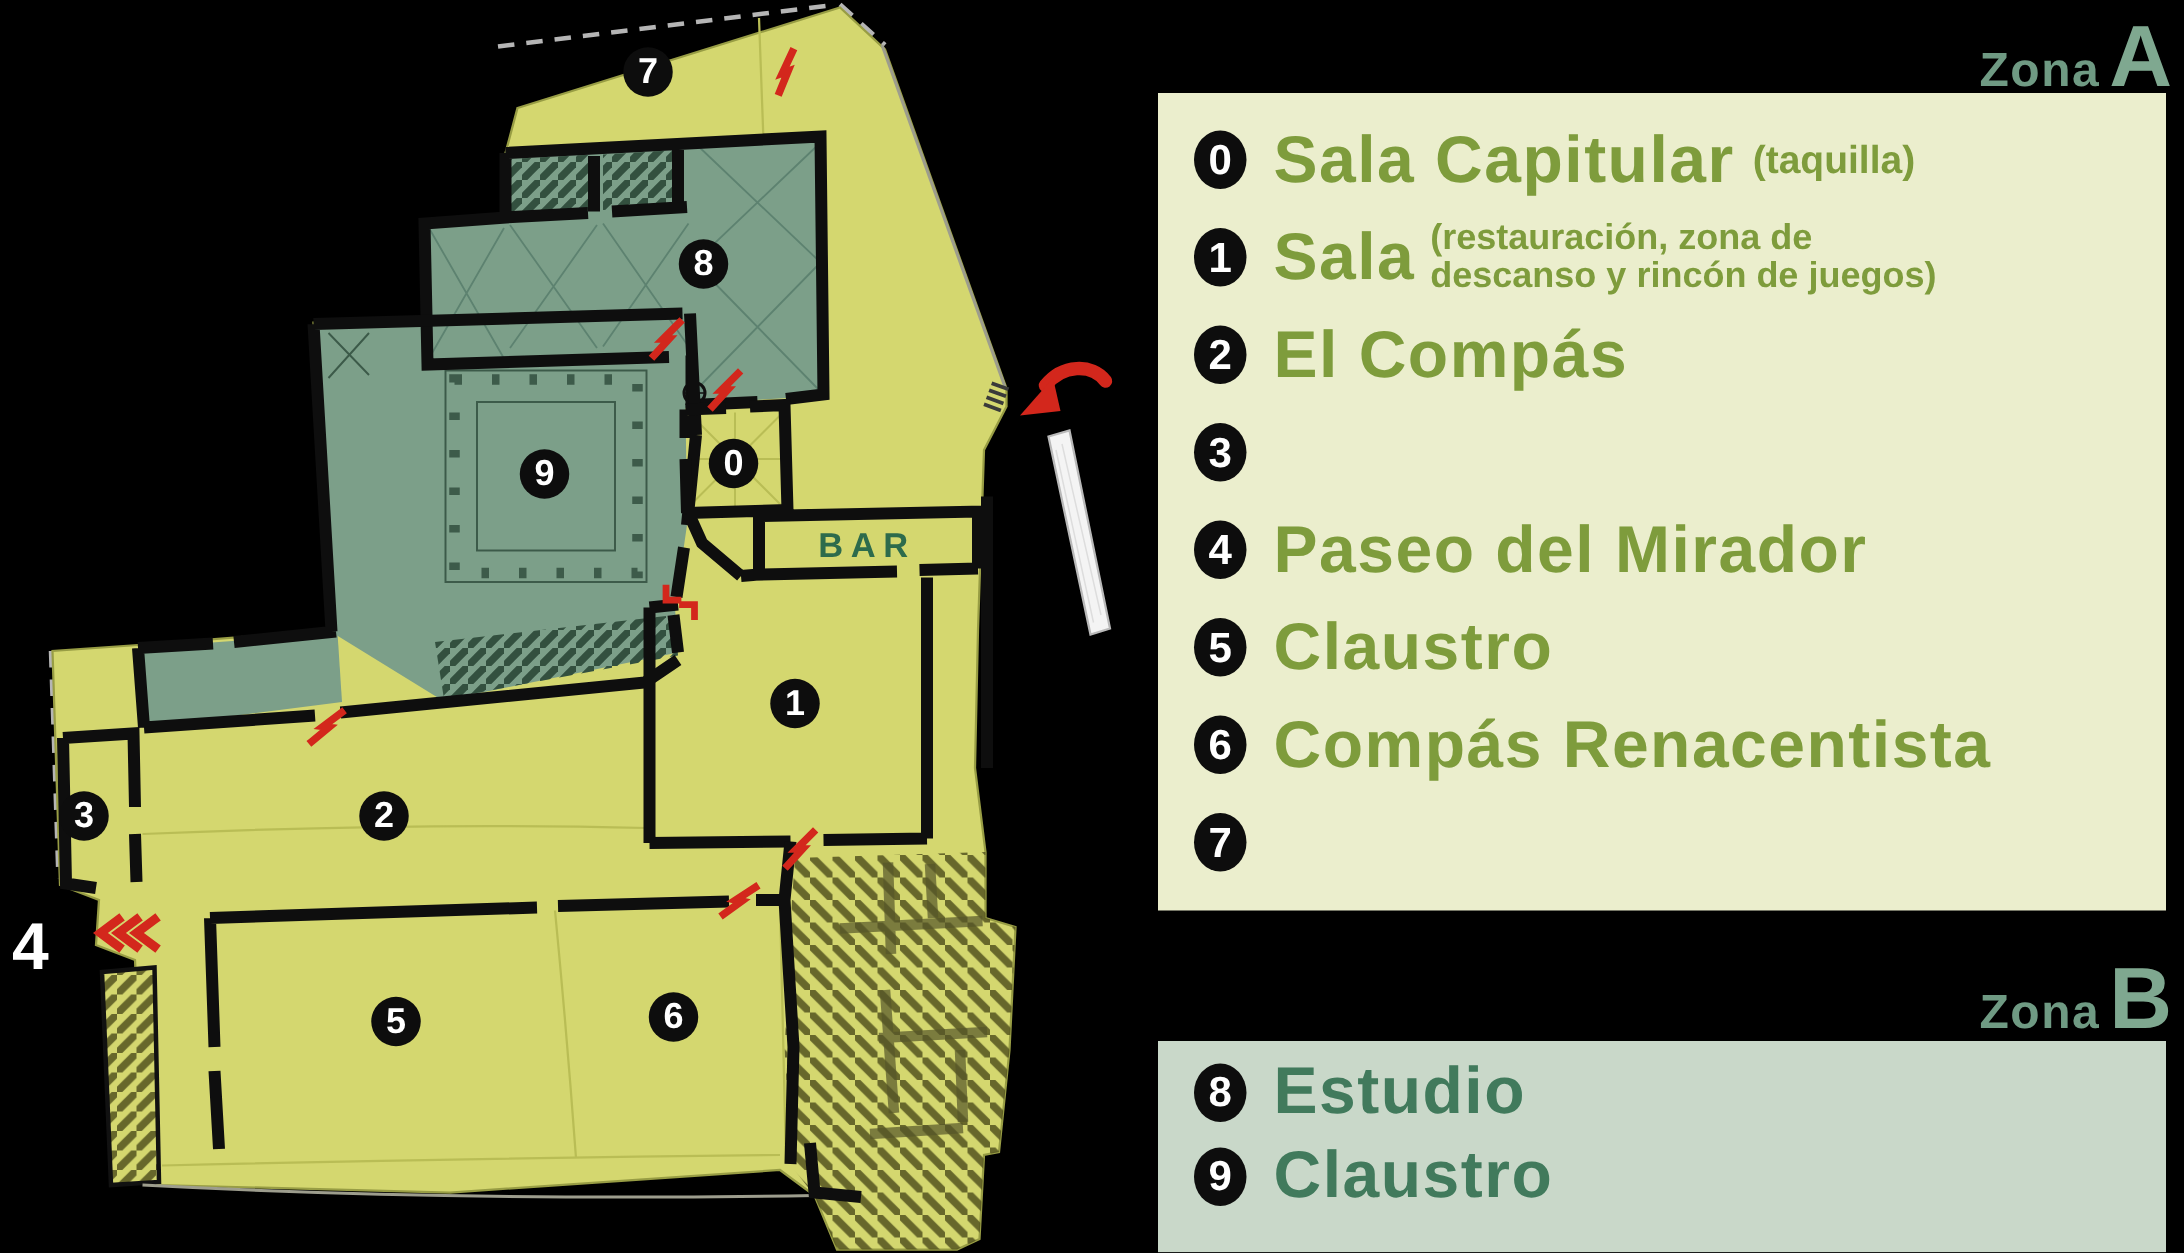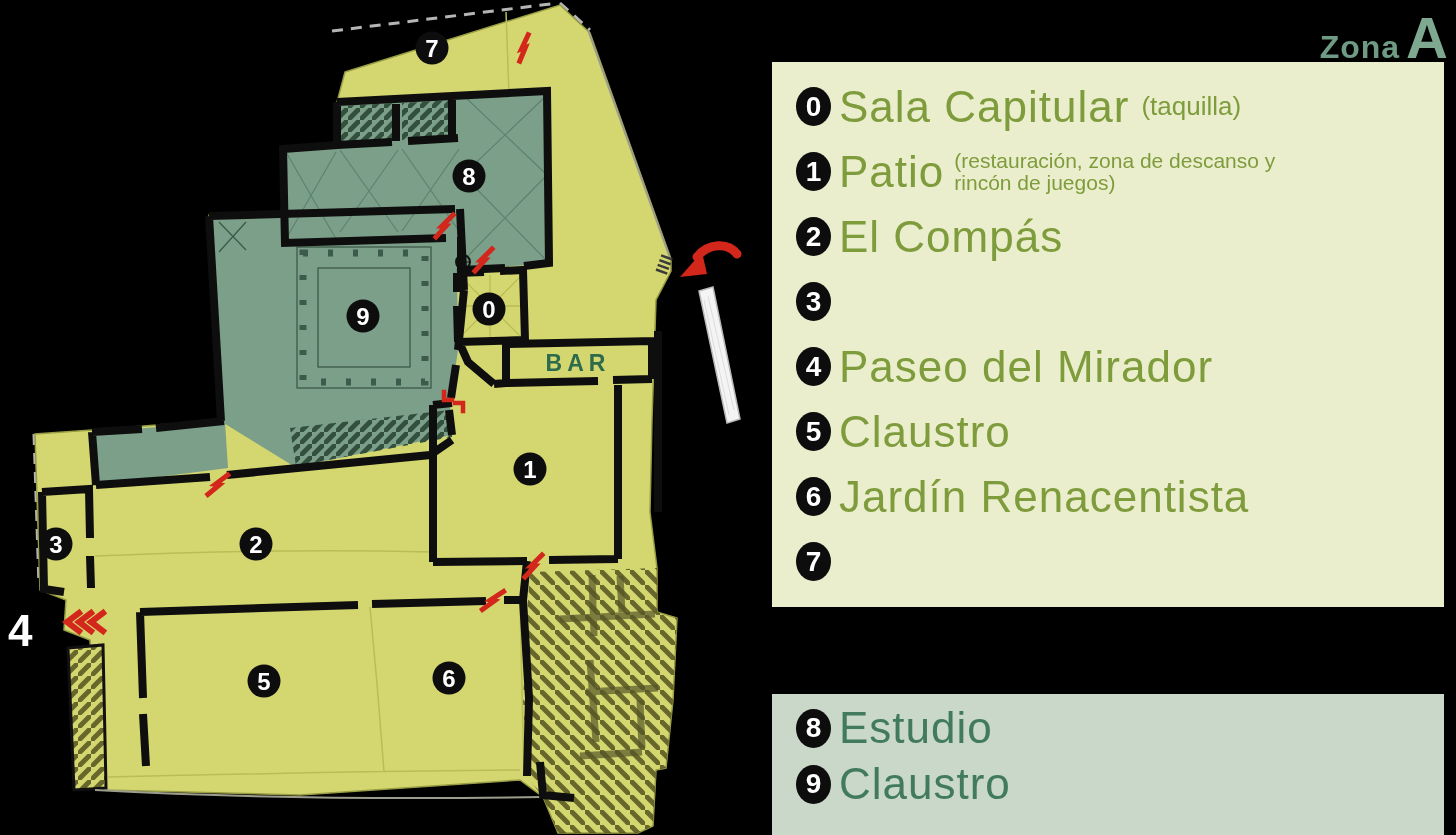--- a/index.html
+++ b/index.html
@@ -35,24 +35,24 @@
   .zona-a{top:4px;}
   .zona-b{top:632px;}
 
   .panel{position:absolute;left:772px;width:672px;}
   .panel-a{top:62px;height:545px;background:var(--panel_a_bg);padding:12px 0 0 24px;}
   .panel-b{top:694px;height:141px;background:var(--panel_b_bg);padding:6px 0 0 24px;}
   .row{display:flex;align-items:center;height:65px;}
   .panel-b .row{height:56px;}
   .lbadge{flex:none;width:35px;height:39px;border-radius:50%;background:var(--badge_black);
           color:#fff;font-weight:bold;font-size:28px;display:flex;align-items:center;justify-content:center;}
-  .lbl{font-size:44px;font-weight:normal;color:var(--text_olive);letter-spacing:1px;margin-left:8px;white-space:nowrap;}
+  .lbl{font-size:44px;font-weight:bold;color:var(--text_olive);letter-spacing:1px;margin-left:18px;white-space:nowrap;}
   .panel-b .lbl{color:var(--text_teal);}
-  .note{font-size:26px;font-weight:normal;color:var(--text_olive);margin-left:12px;white-space:nowrap;}
-  .note-small{font-size:21px;line-height:1.04;max-width:352px;white-space:normal;margin-left:10px;}
+  .note{font-size:26px;font-weight:bold;color:var(--text_olive);margin-left:12px;white-space:nowrap;}
+  .note-small{font-size:24px;line-height:1.04;max-width:352px;white-space:normal;margin-left:10px;}
 </style>
 </head>
 <body>
 
 <div class="stage">
 
   <svg class="map-svg" width="745" height="835" viewBox="0 0 745 835">
     <defs>
       <pattern id="hsage" width="12" height="12" patternUnits="userSpaceOnUse">
         <path d="M-3,15 L15,-3" stroke="#33503f" stroke-width="5" fill="none"></path>
@@ -198,47 +198,50 @@
   </div>
 
   <div class="panel panel-a">
     <div class="row">
       <span class="lbadge">0</span>
       <span class="lbl">Sala Capitular</span>
       <span class="note">(taquilla)</span>
     </div>
     <div class="row">
       <span class="lbadge">1</span>
-      <span class="lbl">Patio</span>
+      <span class="lbl">Sala</span>
       <span class="note note-small">(restauración, zona de descanso y rincón de juegos)</span>
     </div>
     <div class="row">
       <span class="lbadge">2</span>
       <span class="lbl">El Compás</span>
     </div>
     <div class="row">
       <span class="lbadge">3</span>
     </div>
     <div class="row">
       <span class="lbadge">4</span>
       <span class="lbl">Paseo del Mirador</span>
     </div>
     <div class="row">
       <span class="lbadge">5</span>
       <span class="lbl">Claustro</span>
     </div>
     <div class="row">
       <span class="lbadge">6</span>
-      <span class="lbl">Jardín Renacentista</span>
+      <span class="lbl">Compás Renacentista</span>
     </div>
     <div class="row">
       <span class="lbadge">7</span>
     </div>
   </div>
 
+  <div class="zona zona-b">
+    <span class="w">Zona</span><span class="l">B</span>
+  </div>
 
   <div class="panel panel-b">
     <div class="row">
       <span class="lbadge">8</span>
       <span class="lbl">Estudio</span>
     </div>
     <div class="row">
       <span class="lbadge">9</span>
       <span class="lbl">Claustro</span>
     </div>

